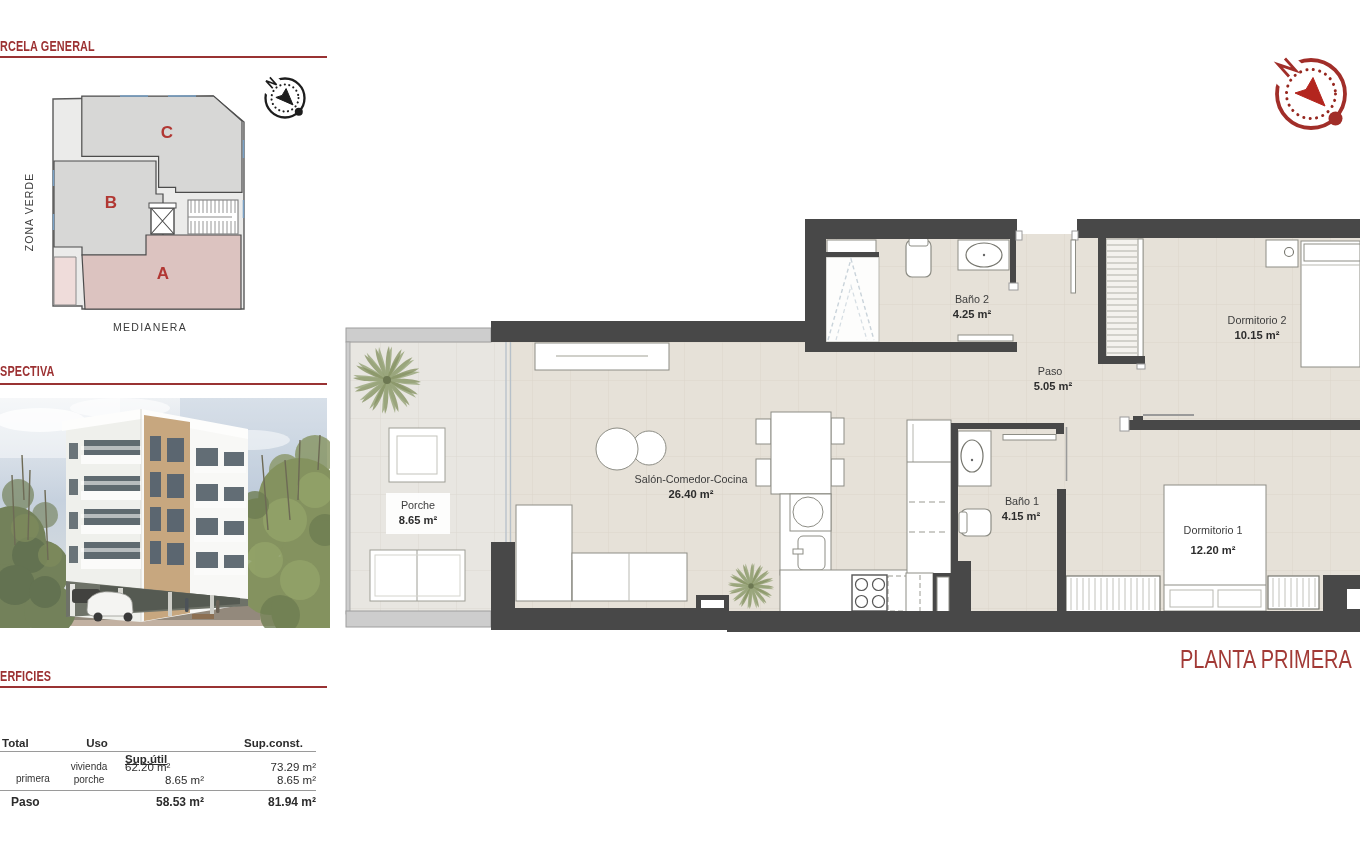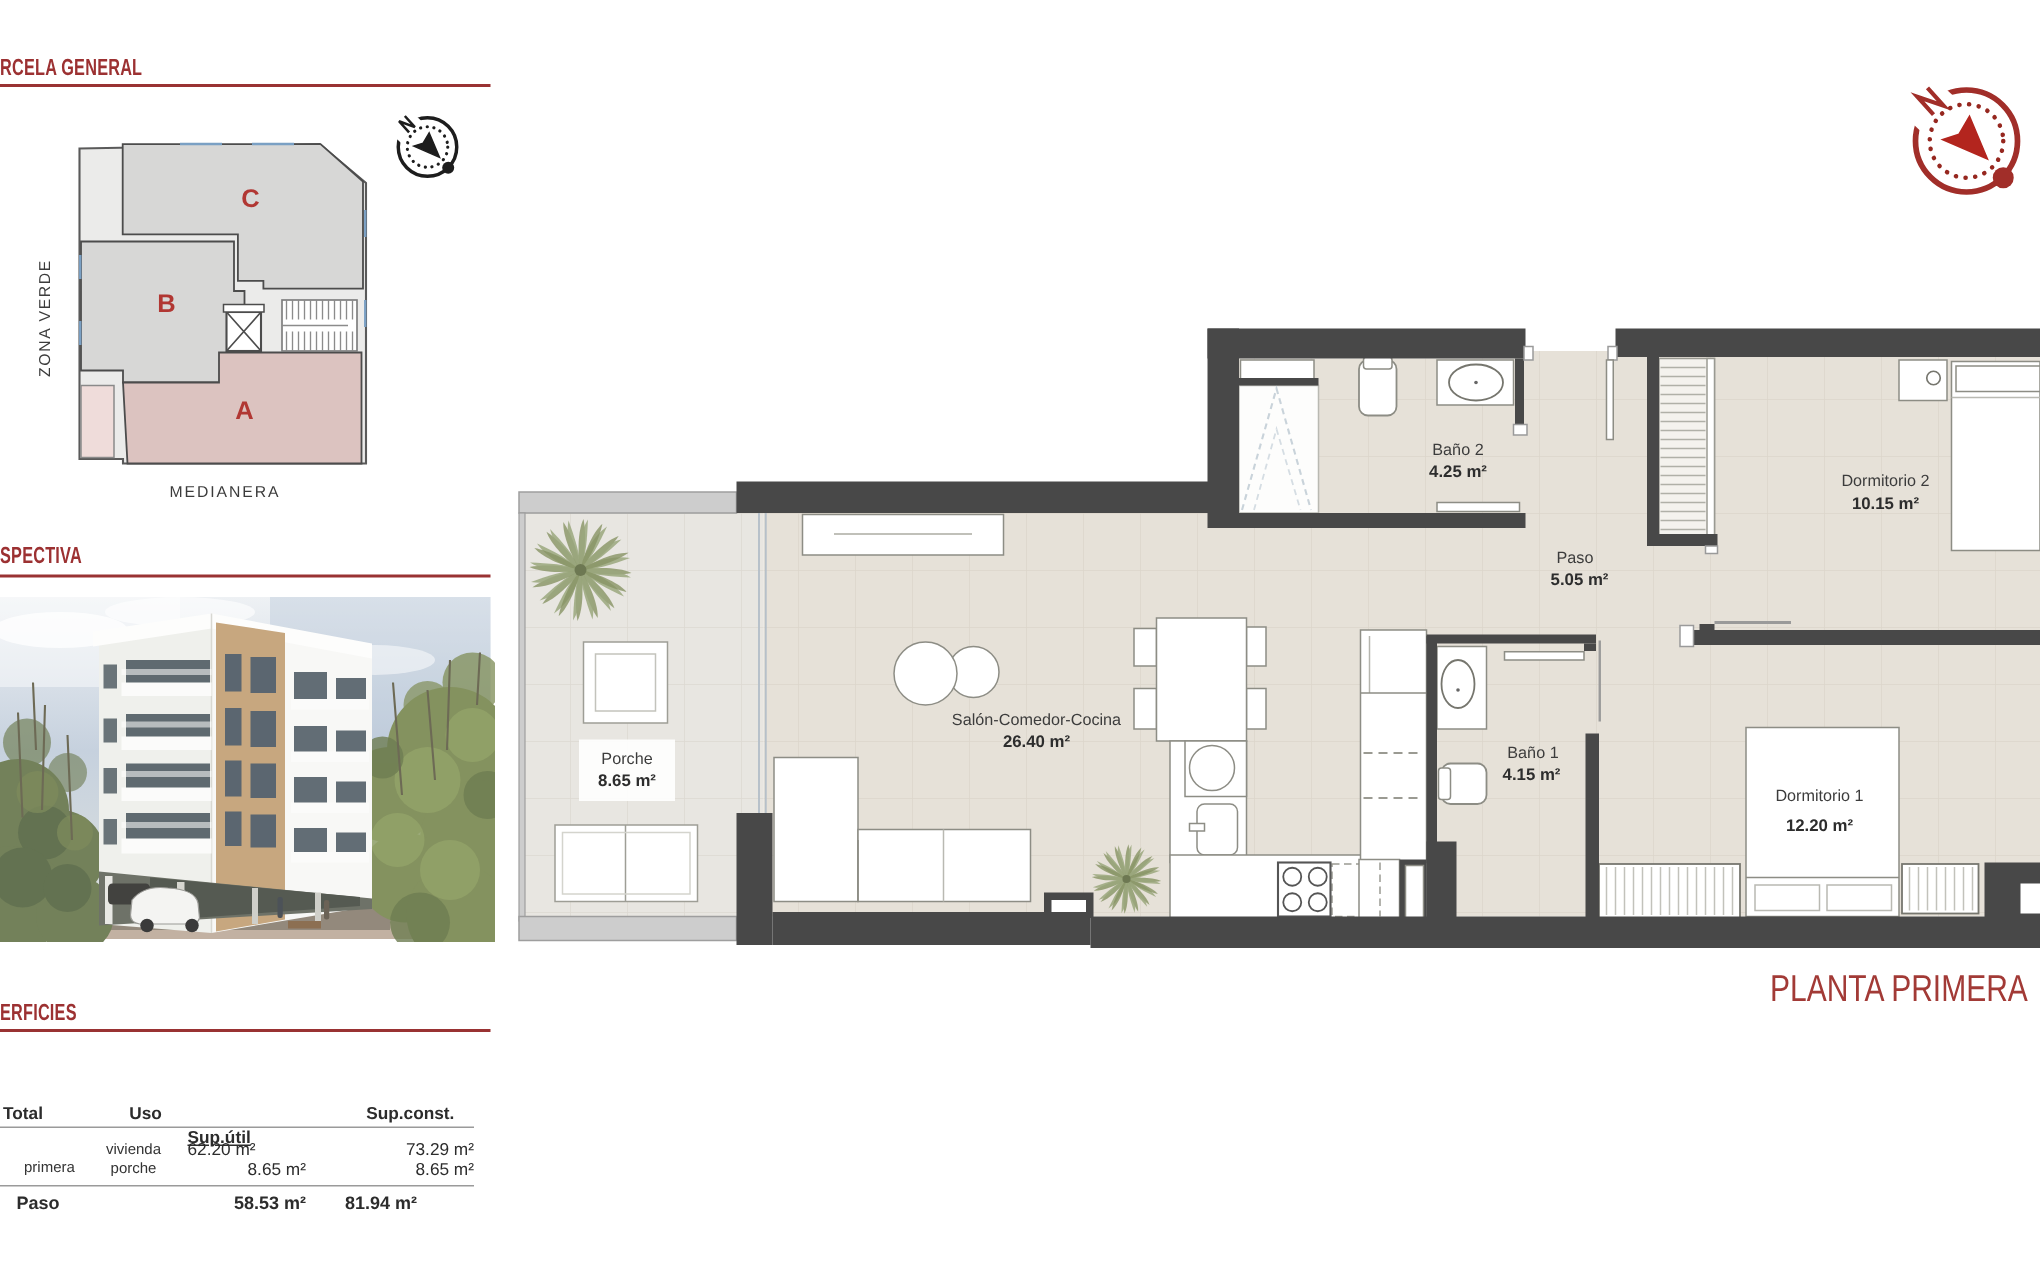--- a/index.html
+++ b/index.html
@@ -32,21 +32,21 @@
 <div class="abs" style="left:0;top:760px;width:318px;font-size:11.5px;color:#2c2c2c;">
   <div class="abs" style="left:125px;top:1px;width:79px;">62.20 m²</div>
   <div class="abs" style="left:125px;top:14px;width:79px;text-align:right;">8.65 m²</div>
   <div class="abs" style="left:230px;top:1px;width:86px;text-align:right;">73.29 m²</div>
   <div class="abs" style="left:230px;top:14px;width:86px;text-align:right;">8.65 m²</div>
 </div>
 <div class="abs" style="left:0;top:790px;width:316px;height:1px;background:#9a9a9a;"></div>
 <div class="abs" style="left:0;top:795px;width:318px;font-size:12px;font-weight:bold;color:#2c2c2c;">
   <div class="abs" style="left:11px;top:0;">Paso</div>
   <div class="abs" style="left:125px;top:0;width:79px;text-align:right;">58.53 m²</div>
-  <div class="abs" style="left:230px;top:0;width:86px;text-align:left;">81.94 m²</div>
+  <div class="abs" style="left:230px;top:0;width:86px;text-align:right;">81.94 m²</div>
 </div>
 
 <svg class="abs" style="left:0;top:60px;" width="340" height="280" viewBox="0 60 340 280">
 <g id="siteplan">
 <path d="M53,99 L213,96 L244,122 L244,309 L82,309 L82,306 L53,306 Z" fill="#ebebea" stroke="#5a5a5a" stroke-width="1.4"></path>
 <path d="M81.8,96.1 L213.7,96.1 L242,121 L242,192.4 L175.6,192.4 L175.6,187.3 L158.6,187.3 L158.6,156.3 L81.8,156.3 Z" fill="#d7d7d6" stroke="#4c4c4c" stroke-width="1.2"></path>
 <path d="M54,161 L156,161 L156,194 L163,194 L163,255 L82,255 L82,247 L54,247 Z" fill="#d7d7d6" stroke="#4c4c4c" stroke-width="1.2"></path>
 <path d="M82,255 L146,255 L146,235 L241,235 L241,309 L85,309 Z" fill="#dcc3c0" stroke="#4c4c4c" stroke-width="1.2"></path>
 <path d="M54,257 L76,257 L76,305 L54,305 Z" fill="#efdcda" stroke="#8a8a8a" stroke-width="1"></path>
 

